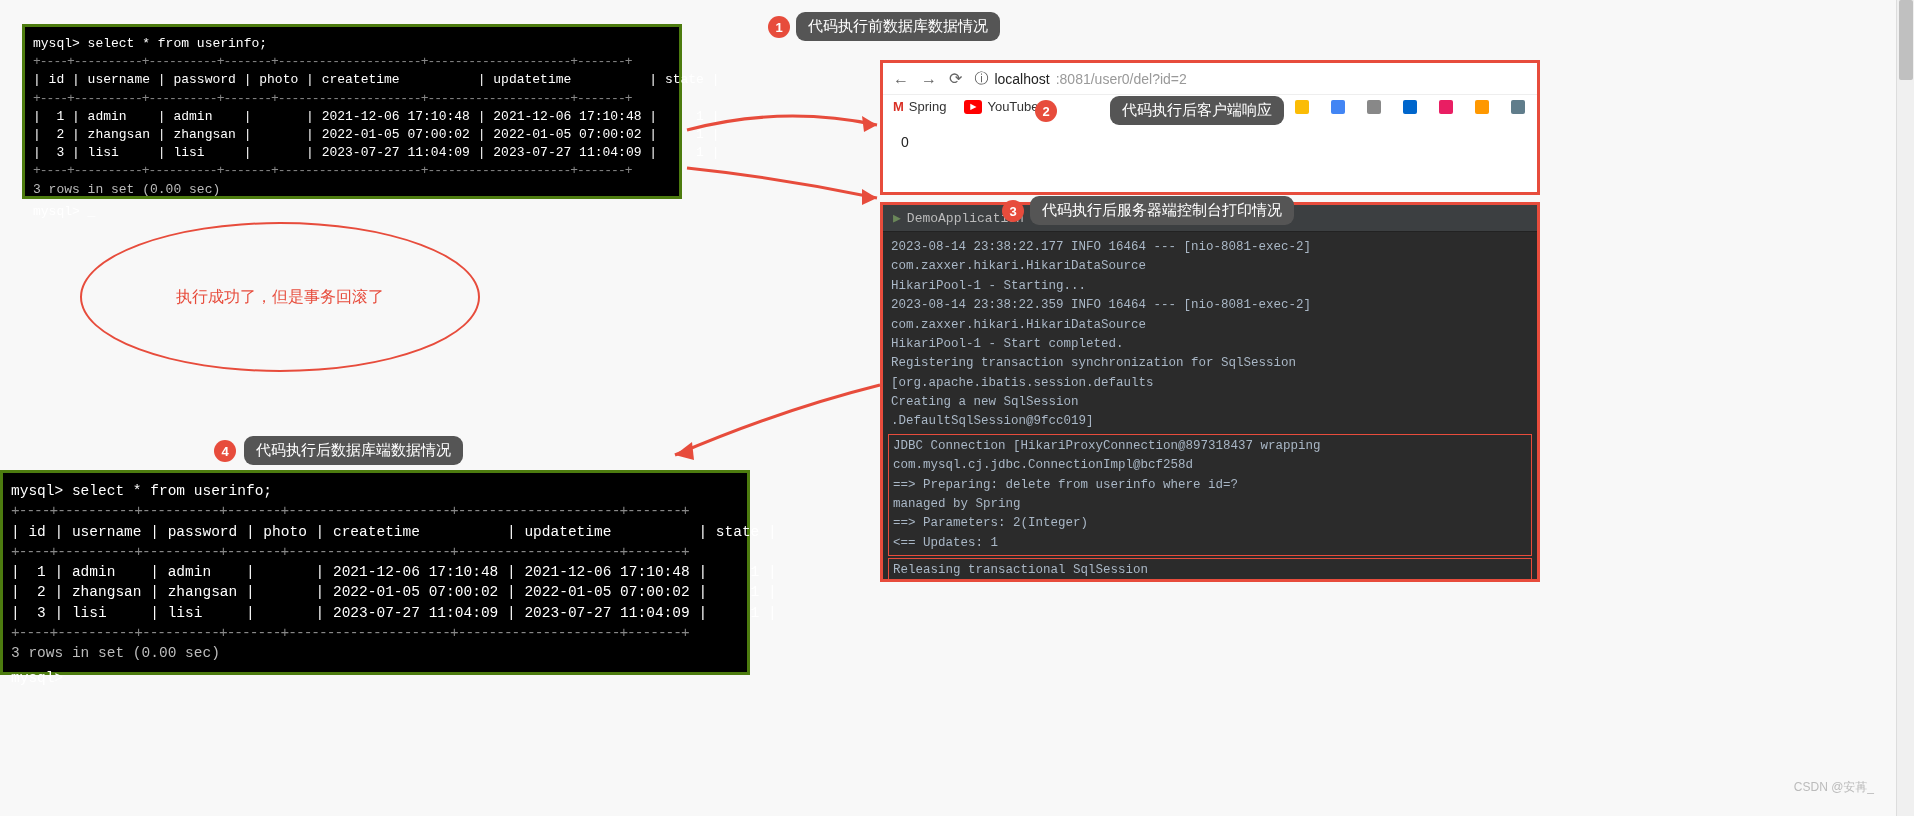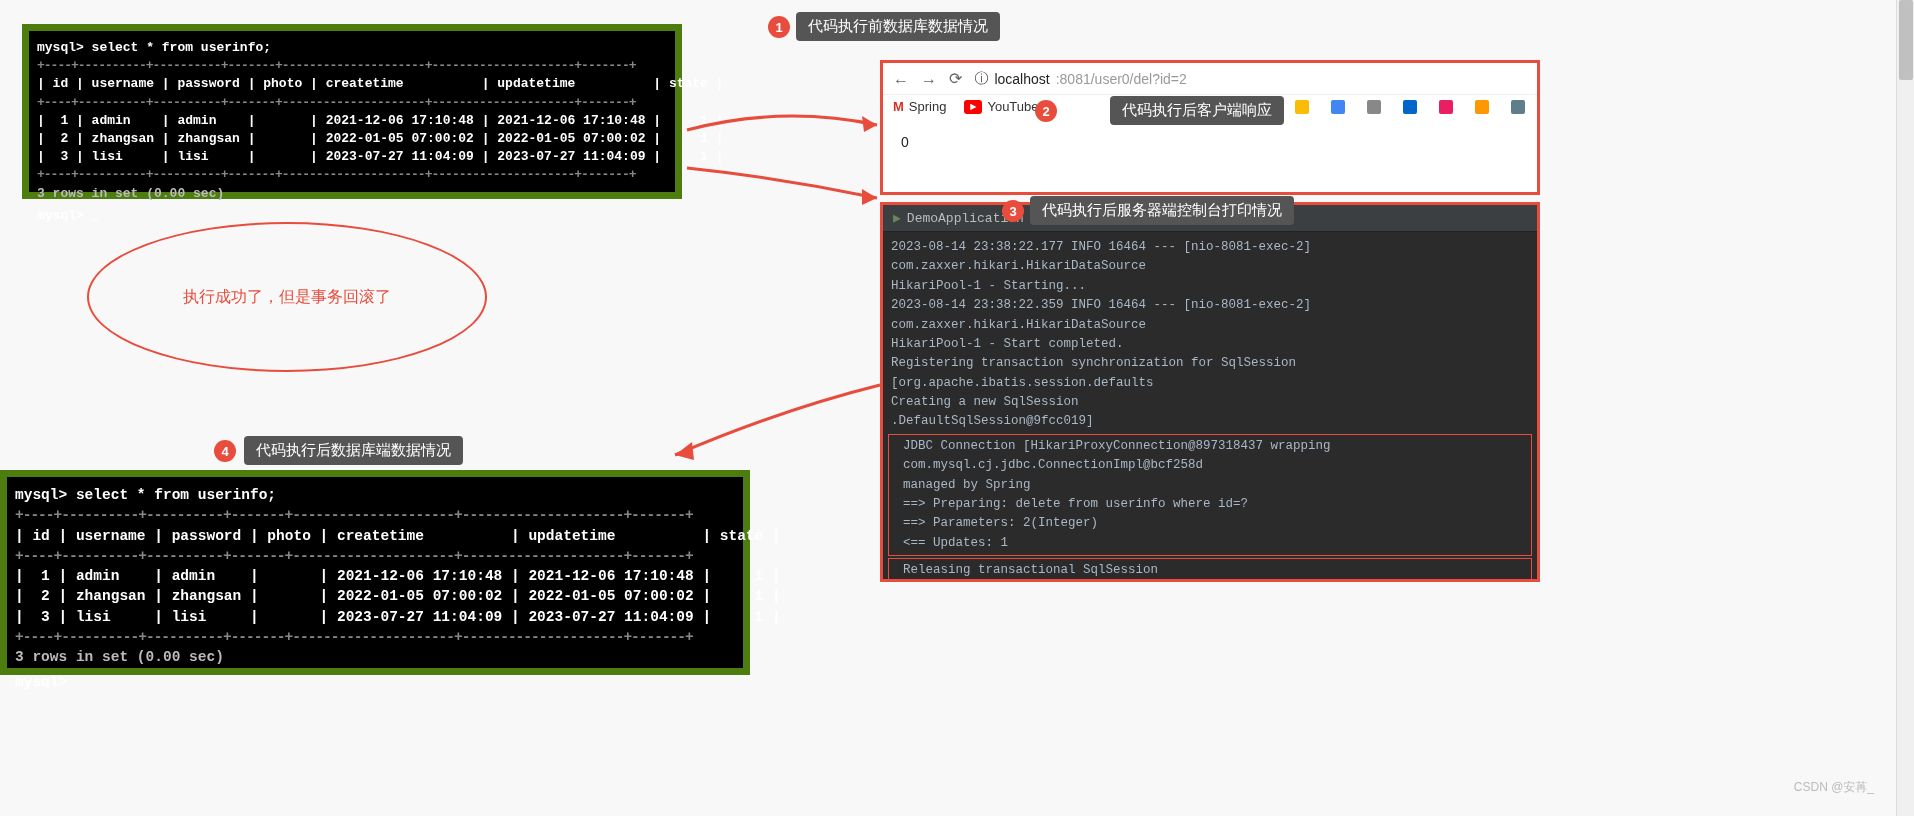--- a/index.html
+++ b/index.html
@@ -1,21 +1,21 @@
 <!DOCTYPE html>
 <html><head>
 <meta charset="utf-8">
 <style>
 * { box-sizing: border-box; margin: 0; padding: 0; }
 body { font-family: sans-serif; background: #f8f8f8; width: 1914px; height: 816px; position: relative; overflow: hidden; }
 
 .badge { display: inline-flex; align-items: center; justify-content: center; width: 22px; height: 22px; background: #e74c3c; color: #fff; border-radius: 50%; font-size: 13px; font-weight: bold; position: absolute; z-index: 20; }
-.label-tag { position: absolute; background: #555; color: #fff; padding: 5px 12px; font-size: 15px; border-radius: 4px; z-index: 19; }
+.label-tag { position: absolute; background: #555; color: #fff; padding: 5px 12px; font-size: 15px; border-radius: 9px; z-index: 19; }
 
-.terminal { position: absolute; background: #000; color: #bbb; font-family: "Courier New", monospace; font-size: 13px; padding: 8px; border: 7px solid #4d7c0f; line-height: 1.4; font-weight: bold; }
+.terminal { position: absolute; background: #000; color: #bbb; font-family: "Courier New", monospace; font-size: 13px; padding: 8px; border: 3px solid #4d7c0f; line-height: 1.4; }
 .terminal .prompt { color: #fff; }
 .term-table { color: #fff; }
 .term-divider { color: #888; letter-spacing: -1px; }
 
 .oval { position: absolute; border: 2px solid #e74c3c; border-radius: 50%; display: flex; align-items: center; justify-content: center; color: #e74c3c; font-size: 16px; }
 
 .browser { position: absolute; background: #fff; border: 3px solid #e74c3c; }
 .browser-bar { display: flex; align-items: center; padding: 6px 10px; gap: 12px; border-bottom: 1px solid #eee; }
 .nav-icon { color: #666; font-size: 16px; }
 .url-bar { display: flex; align-items: center; gap: 6px; font-size: 14px; color: #555; }
@@ -24,21 +24,21 @@
 .bm-bar { display: flex; align-items: center; gap: 18px; padding: 4px 10px 8px; }
 .bm-item { display: flex; align-items: center; gap: 5px; font-size: 13px; color: #333; }
 .gmail-icon { color: #d93025; font-weight: bold; }
 .yt-icon { width: 18px; height: 14px; background: #f00; border-radius: 3px; display: inline-flex; align-items: center; justify-content: center; color: #fff; font-size: 8px; }
 .body-zero { padding: 12px 18px; font-size: 14px; color: #222; }
 .fav-square { width: 14px; height: 14px; margin: 0 2px; border-radius: 2px; }
 
 .console { position: absolute; background: #2b2b2b; color: #a9b7c6; font-family: "Courier New", monospace; font-size: 12.5px; border: 3px solid #e74c3c; overflow: hidden; }
 .console-tab { background: #3c3f41; padding: 5px 10px; font-size: 13px; color: #bbb; display: flex; align-items: center; gap: 6px; border-bottom: 1px solid #222; }
 .console-lines { padding: 6px 8px; line-height: 1.55; }
-.red-box { border: 1px solid #e74c3c; padding: 2px 14px; margin: 2px -3px; }
+.red-box { border: 1px solid #e74c3c; padding: 2px 4px; margin: 2px -3px; }
 
 svg.arrow { position: absolute; z-index: 10; }
 .arrow path { stroke: #e74c3c; stroke-width: 3; fill: none; }
 .arrow-head { fill: #e74c3c; }
 
 .watermark { position: absolute; right: 40px; bottom: 20px; color: #bbb; font-size: 12px; }
 .scrollbar-track { position: absolute; top: 0; right: 0; width: 18px; height: 100%; background: #f0f0f0; border-left: 1px solid #ddd; }
 .scrollbar-thumb { position: absolute; top: 0; left: 2px; width: 14px; height: 80px; background: #c0c0c0; border-radius: 2px; }
 </style>
 </head>
@@ -54,21 +54,21 @@
   <div class="term-table" style="white-space:pre">|  3 | lisi     | lisi     |       | 2023-07-27 11:04:09 | 2023-07-27 11:04:09 |     1 |</div>
   <div class="term-divider">+----+----------+----------+-------+---------------------+---------------------+-------+</div>
   <div>3 rows in set (0.00 sec)</div>
   <div style="height:4px"></div>
   <div class="prompt">mysql&gt; _</div>
 </div>
 
 <span class="badge" style="left:768px; top:16px;">1</span>
 <span class="label-tag" style="left:796px; top:12px;">代码执行前数据库数据情况</span>
 
-<div class="oval" style="left:87px; top:222px; width:400px; height:150px;">
+<div class="oval" style="left:80px; top:222px; width:400px; height:150px;">
   <span>执行成功了，但是事务回滚了</span>
 </div>
 
 <svg class="arrow" style="left:682px; top:100px; width:210px; height:50px;">
   <path d="M5 30 Q 100 5 195 25"></path>
   <polygon class="arrow-head" points="195,25 180,16 182,32"></polygon>
 </svg>
 
 <svg class="arrow" style="left:682px; top:158px; width:210px; height:60px;">
   <path d="M5 10 Q 100 20 195 40"></path>
@@ -126,22 +126,22 @@
   <div class="console-lines">
     <div>2023-08-14 23:38:22.177  INFO 16464 --- [nio-8081-exec-2] com.zaxxer.hikari.HikariDataSource</div>
     <div> HikariPool-1 - Starting...</div>
     <div>2023-08-14 23:38:22.359  INFO 16464 --- [nio-8081-exec-2] com.zaxxer.hikari.HikariDataSource</div>
     <div> HikariPool-1 - Start completed.</div>
     <div>Registering transaction synchronization for SqlSession [org.apache.ibatis.session.defaults</div>
     <div>Creating a new SqlSession</div>
     <div> .DefaultSqlSession@9fcc019]</div>
     <div class="red-box">
       <div>JDBC Connection [HikariProxyConnection@897318437 wrapping com.mysql.cj.jdbc.ConnectionImpl@bcf258d</div>
+      <div>==&gt;  Preparing: delete from userinfo where id=?</div>
       <div> managed by Spring</div>
-      <div>==&gt;  Preparing: delete from userinfo where id=?</div>
       <div>==&gt; Parameters: 2(Integer)</div>
       <div>&lt;==    Updates: 1</div>
     </div>
     <div class="red-box">
       <div>Releasing transactional SqlSession [org.apache.ibatis.session.defaults.DefaultSqlSession@9fcc019]</div>
 
     </div>
 
   </div>
 </div>

